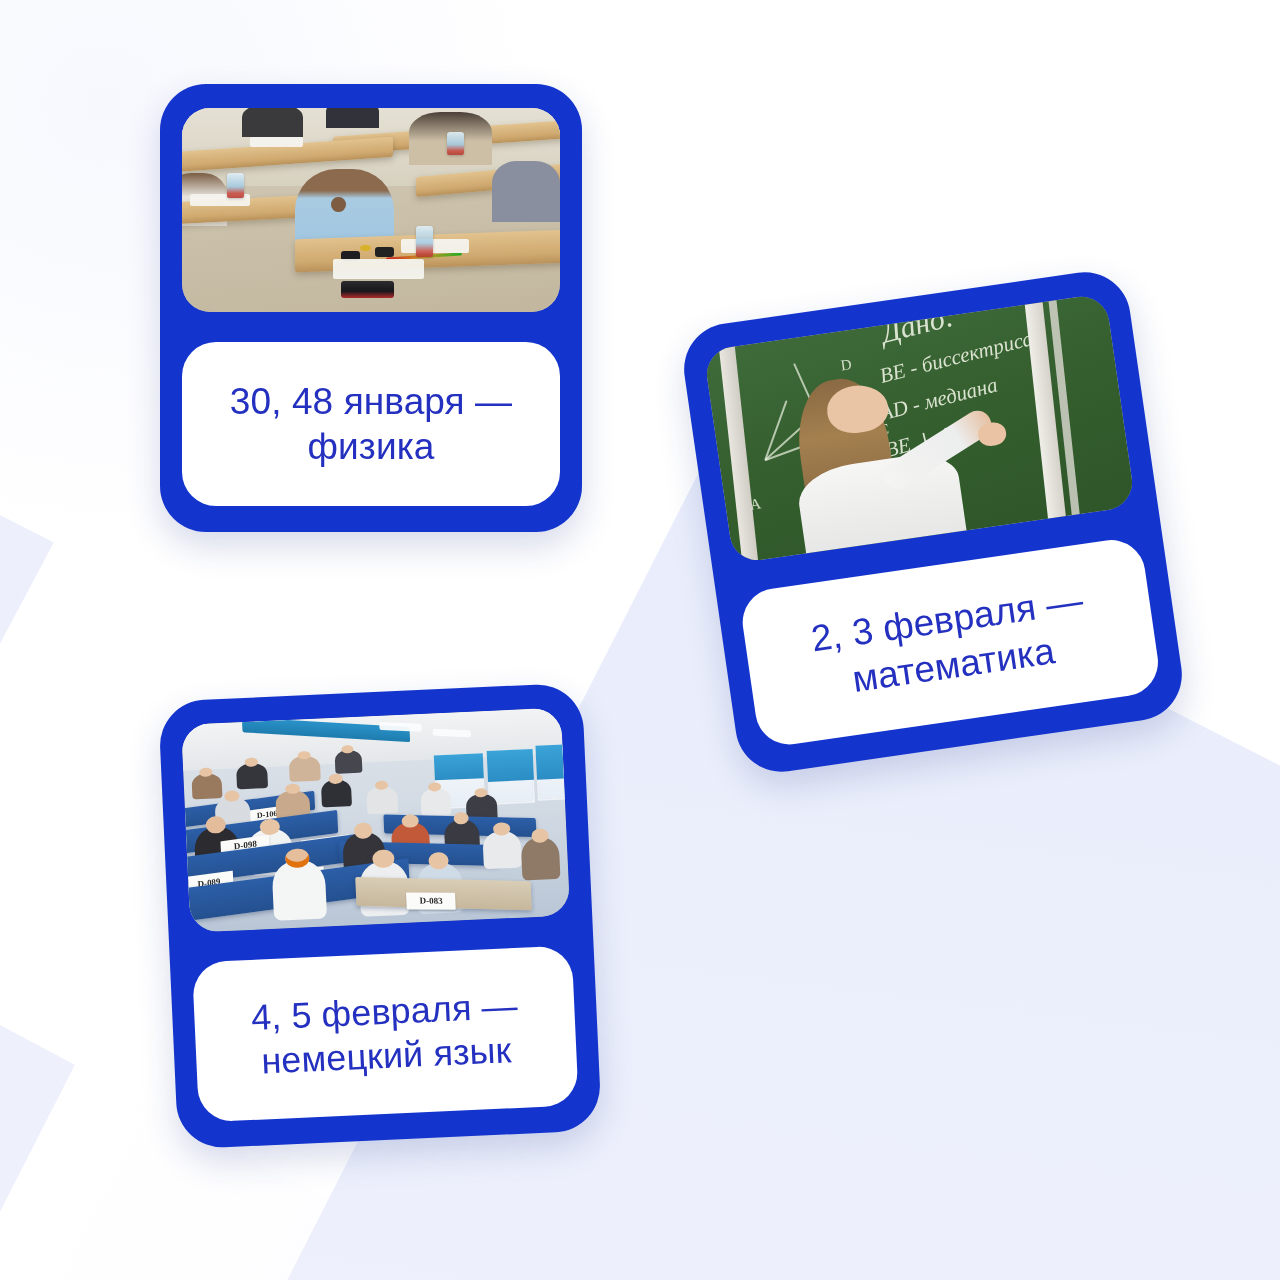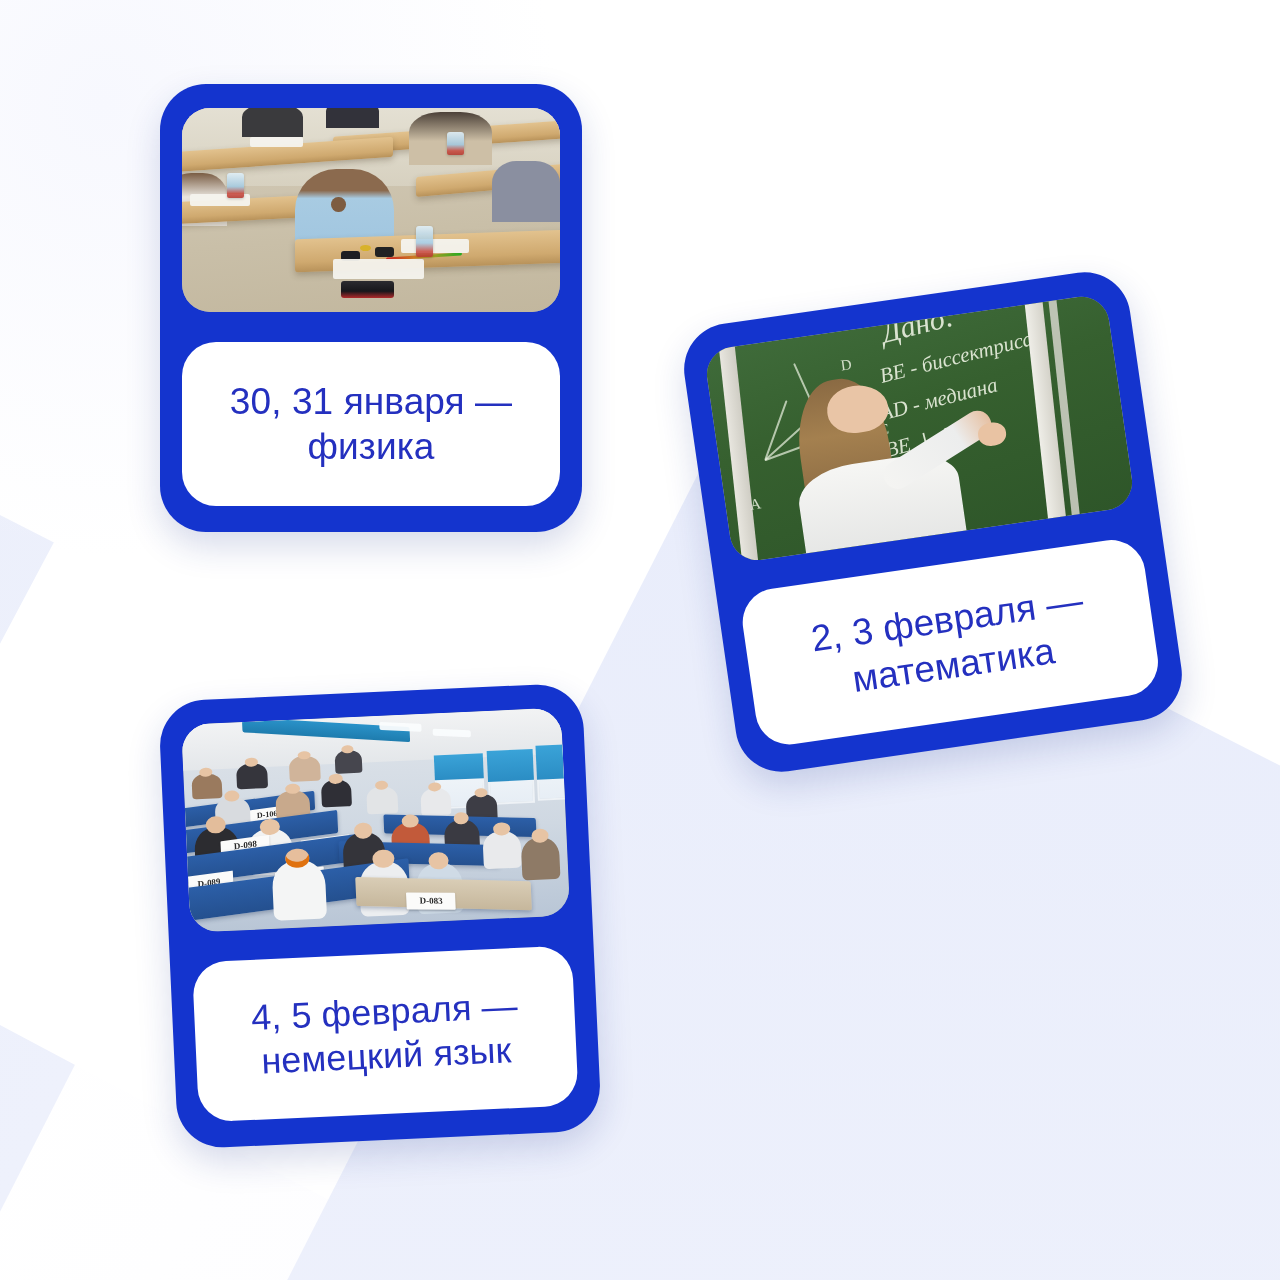--- a/index.html
+++ b/index.html
@@ -298,21 +298,21 @@
         <div class="gear g1"></div>
           <div class="gear g2"></div>
           <div class="gear g3"></div>
         <div class="paper pa3"></div>
           <div class="paper pa2"></div>
         <div class="bottle b1"></div>
         <div class="calc"></div>
       </div>
     </div>
     <div class="card-label">
-      <span>30, 31 января —
+      <span>30, 48 января —
 физика</span>
     </div>
   </div>
 
   <div class="card" id="card-math">
     <div class="card-photo">
       <div class="ph p2">
         <div class="frame-l"></div>
         <div class="tri">
           <i class="la"></i>

